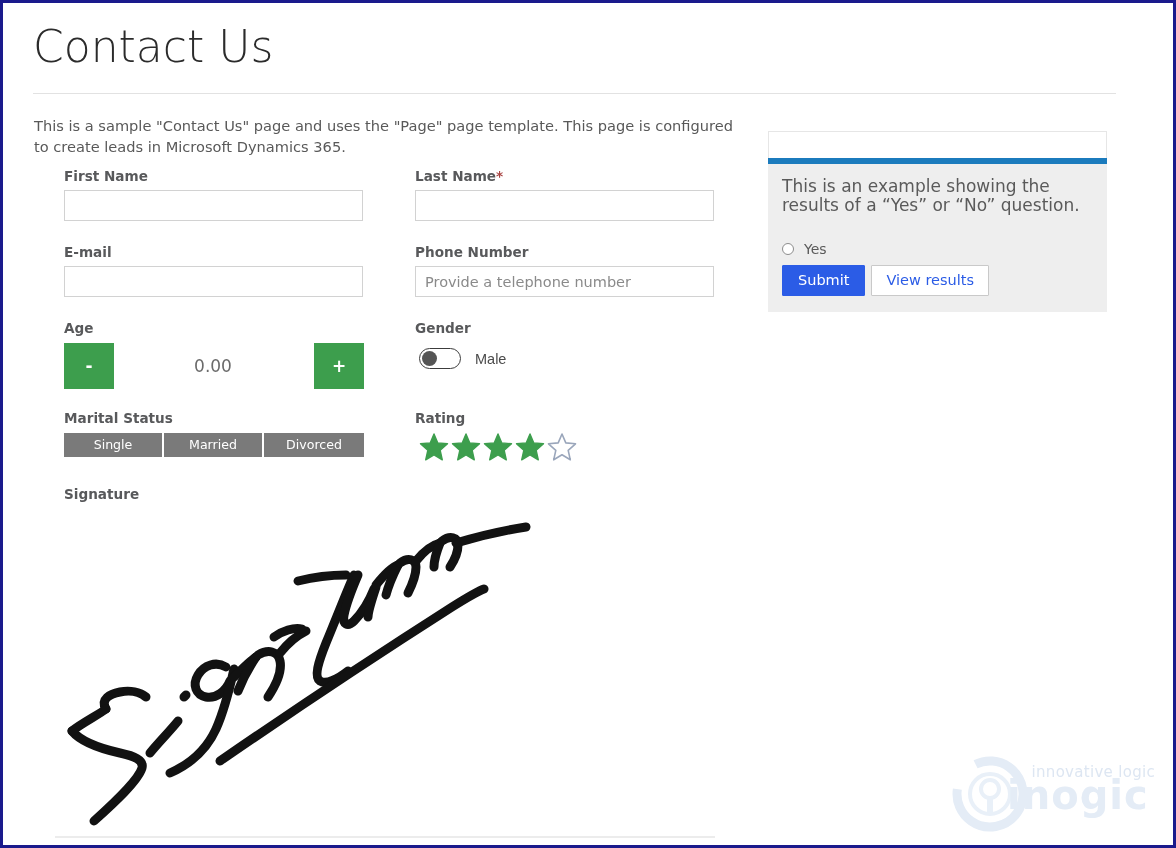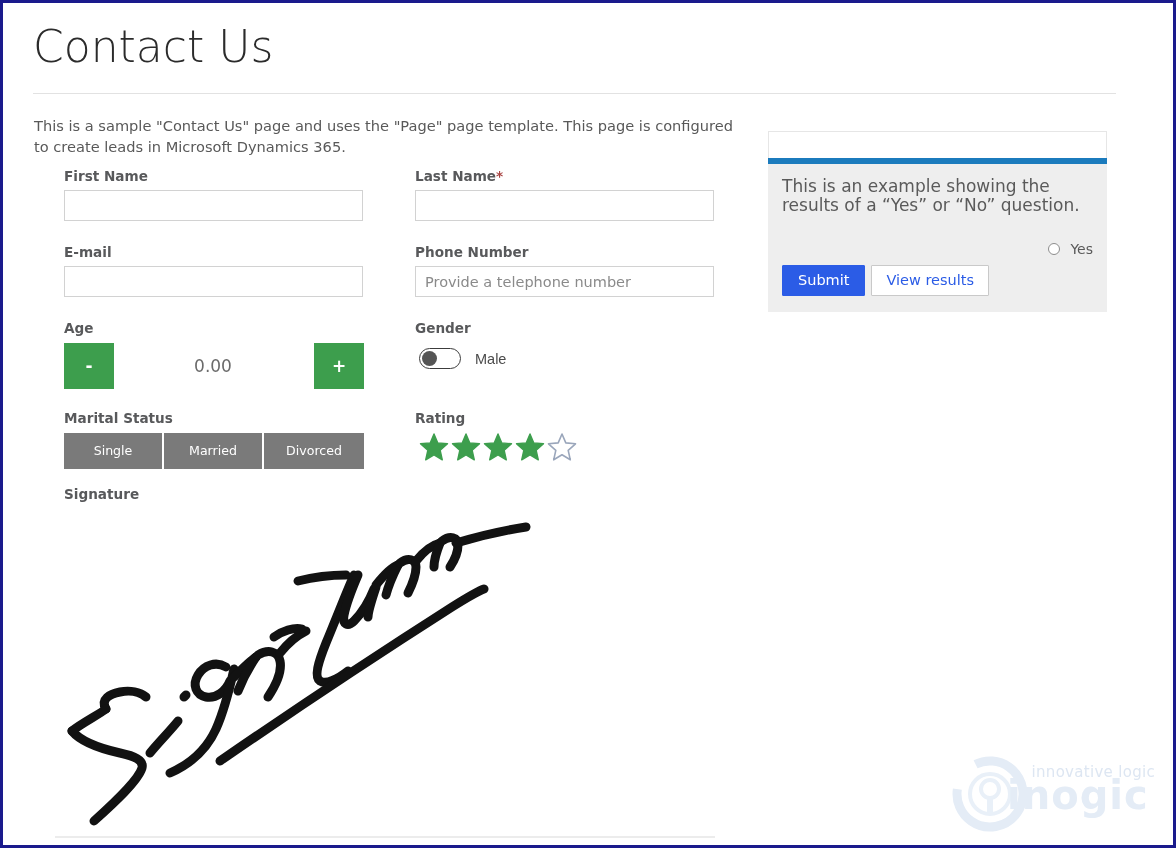--- a/index.html
+++ b/index.html
@@ -139,21 +139,21 @@
     margin-left: 14px;
     font-size: 14.5px;
     color: #4b4b4b;
     font-family: Liberation Sans, sans-serif;
   }
 
   
   .seg-group {
     position: absolute;
     display: flex;
-    height: 36px;
+    height: 24px;
   }
   .seg-btn {
     background: #7a7a7a;
     color: #ffffff;
     font-size: 12.6px;
     line-height: 24px;
     text-align: center;
     width: 100px;
     border: none;
     border-right: 2px solid #ffffff;
@@ -207,21 +207,20 @@
     line-height: 19px;
     color: #5a5a5a;
     margin-bottom: 26px;
     font-family: "DejaVu Sans", sans-serif;
   }
   .poll-opt {
     display: flex;
     align-items: center;
     margin-bottom: 8px;
     cursor: pointer;
-    justify-content: flex-end;
   }
   .radio {
     width: 12px;
     height: 12px;
     border-radius: 50%;
     border: 1px solid #8d8d8d;
     background: #ffffff;
     box-sizing: border-box;
     flex: 0 0 auto;
   }

